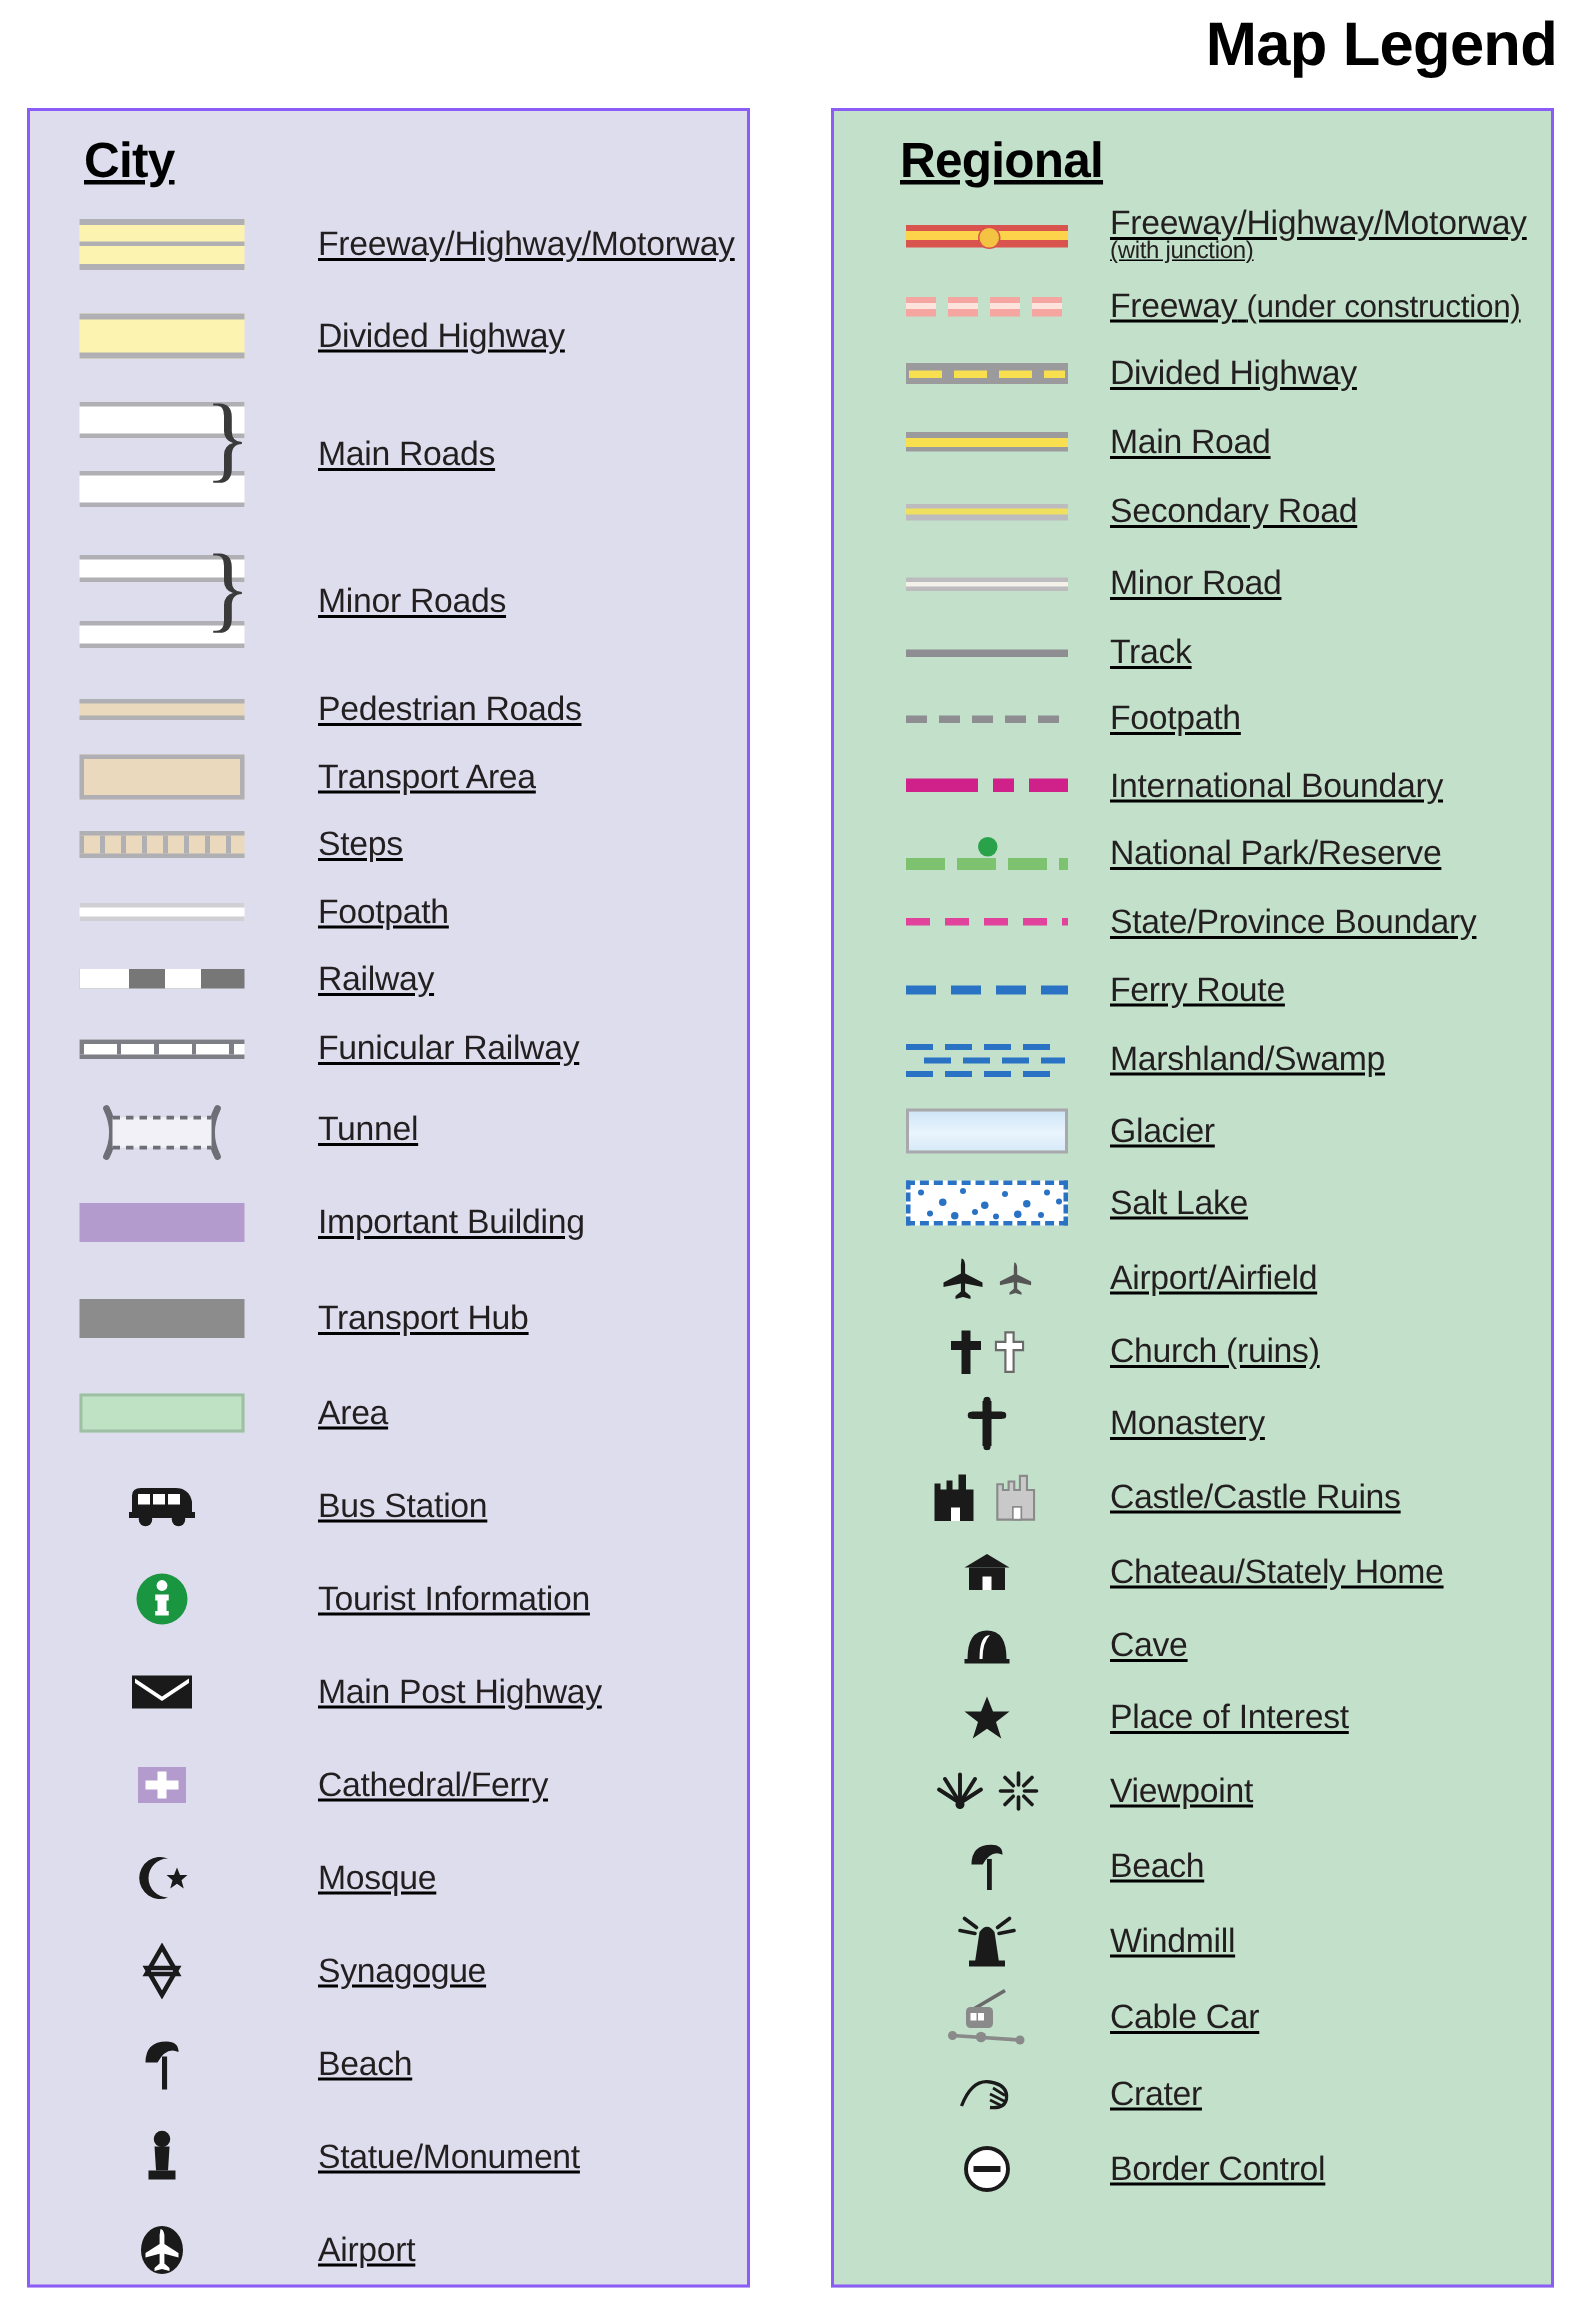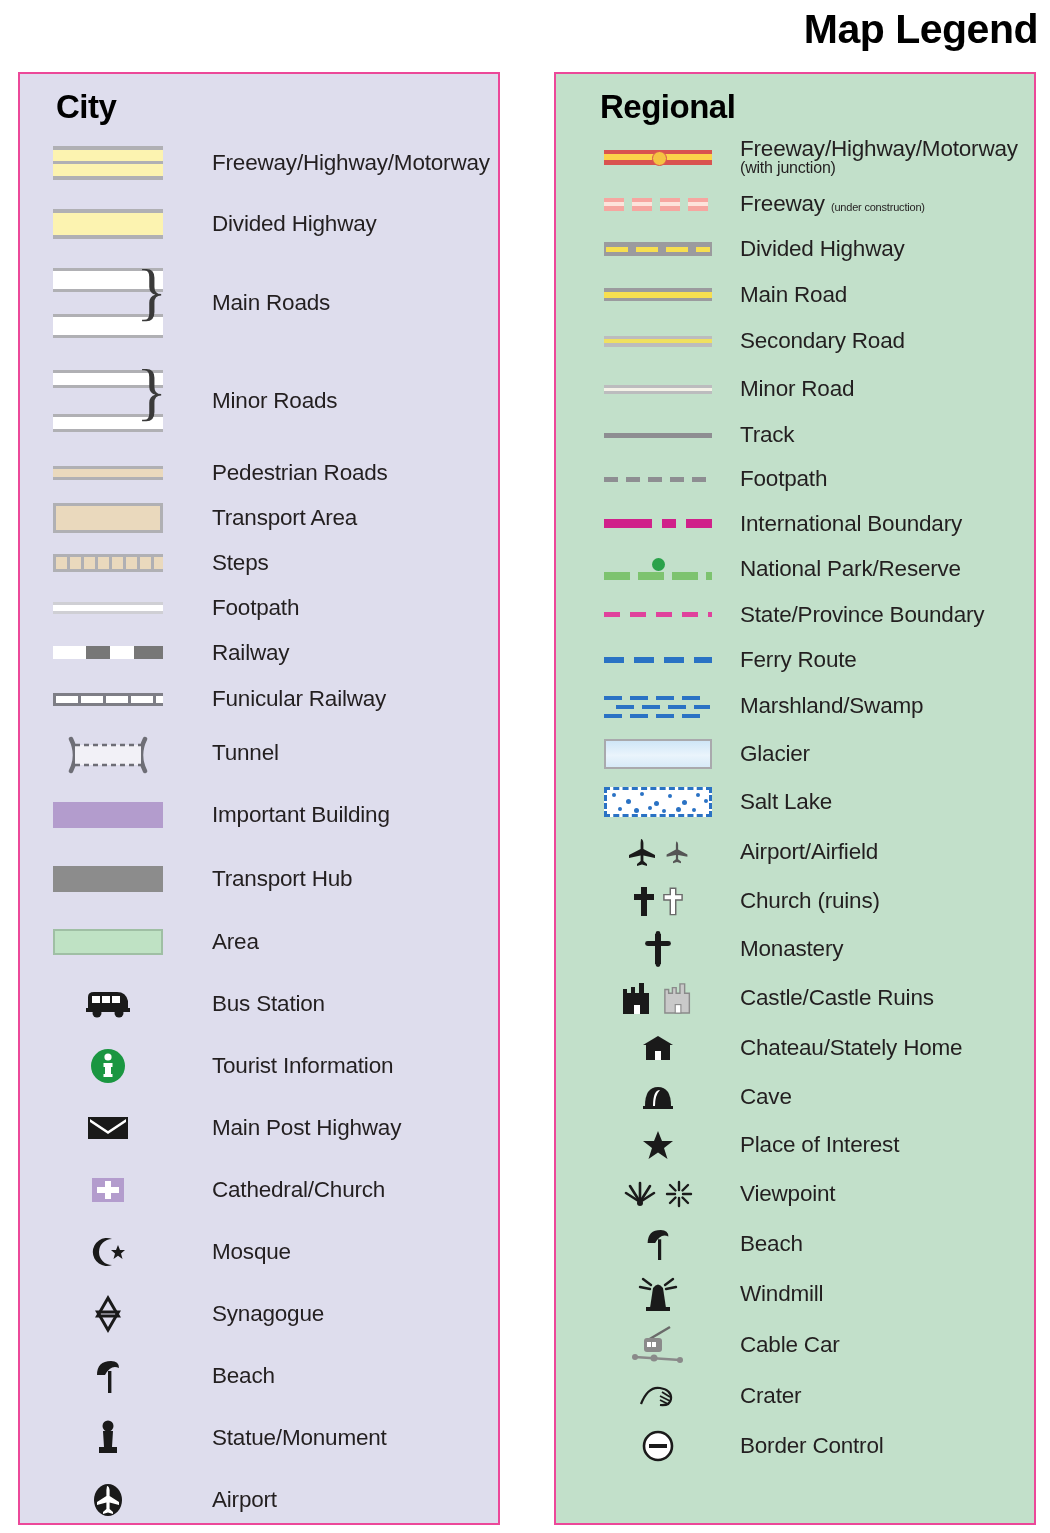--- a/index.html
+++ b/index.html
@@ -7,40 +7,40 @@
     width:1050px;height:1533px;background:#ffffff;
     font-family:"Liberation Sans","DejaVu Sans",sans-serif;
     position:relative;overflow:hidden;
   }
   #title{
     position:absolute;right:12px;top:6px;
     font-size:41px;font-weight:bold;color:#000;letter-spacing:-0.5px;
   }
   .panel{
     position:absolute;top:72px;bottom:8px;
-    border:2px solid #ec4899;box-sizing:border-box;
+    border:2px solid #8b5cf6;box-sizing:border-box;text-decoration:underline;
   }
   #city-panel{left:18px;width:482px;background:#dedded;}
   #regional-panel{left:554px;width:482px;background:#c2e0ca;}
   .panel-title{
     font-size:33px;font-weight:bold;color:#000;
     margin:14px 0 0 36px;letter-spacing:-0.5px;
   }
   .rows{margin-top:6px;}
   .row{display:flex;align-items:center;}
   .sym{
     flex:0 0 auto;display:flex;align-items:center;justify-content:center;
     position:relative;
   }
   .lbl{
     font-size:22.5px;color:#231f20;white-space:nowrap;
     letter-spacing:-0.2px;line-height:1.05;
   }
   .lbl .sub{font-size:16px;display:block;}
-  .lbl .inl{font-size:11px;}
+  .lbl .inl{font-size:21px;}
 
   
   #city-panel .row{padding-left:24px;}
   #city-panel .sym{width:128px;}
   #city-panel .lbl{margin-left:40px;}
 
   
   .cband{width:110px;box-sizing:border-box;}
   .cb-freeway{height:34px;background:#fcf3b0;border-top:4px solid #b0b0b4;border-bottom:4px solid #b0b0b4;position:relative;}
   .cb-freeway:after{content:"";position:absolute;left:0;right:0;top:50%;margin-top:-2px;height:3px;background:#b0b0b4;}
@@ -265,21 +265,21 @@
       <div class="lbl">Main Post Highway</div>
     </div>
 
     <div class="row" style="height:62px">
       <div class="sym">
         <svg width="40" height="32" viewBox="0 0 40 32">
           <rect x="4" y="4" width="32" height="24" fill="#b39ccd"></rect>
           <path d="M17 7 L23 7 L23 13 L31 13 L31 19 L23 19 L23 25 L17 25 L17 19 L9 19 L9 13 L17 13 Z" fill="#fff"></path>
         </svg>
       </div>
-      <div class="lbl">Cathedral/Church</div>
+      <div class="lbl">Cathedral/Ferry</div>
     </div>
 
     <div class="row" style="height:62px">
       <div class="sym">
         <svg width="40" height="34" viewBox="0 0 40 34">
           <path d="M24 4 A14 14 0 1 0 24 30 A11 11 0 1 1 24 4 Z" fill="#1a1a1a"></path>
           <path d="M30 10 L32 15 L37 15 L33 18.5 L34.5 24 L30 20.8 L25.5 24 L27 18.5 L23 15 L28 15 Z" fill="#1a1a1a"></path>
         </svg>
       </div>
       <div class="lbl">Mosque</div>

